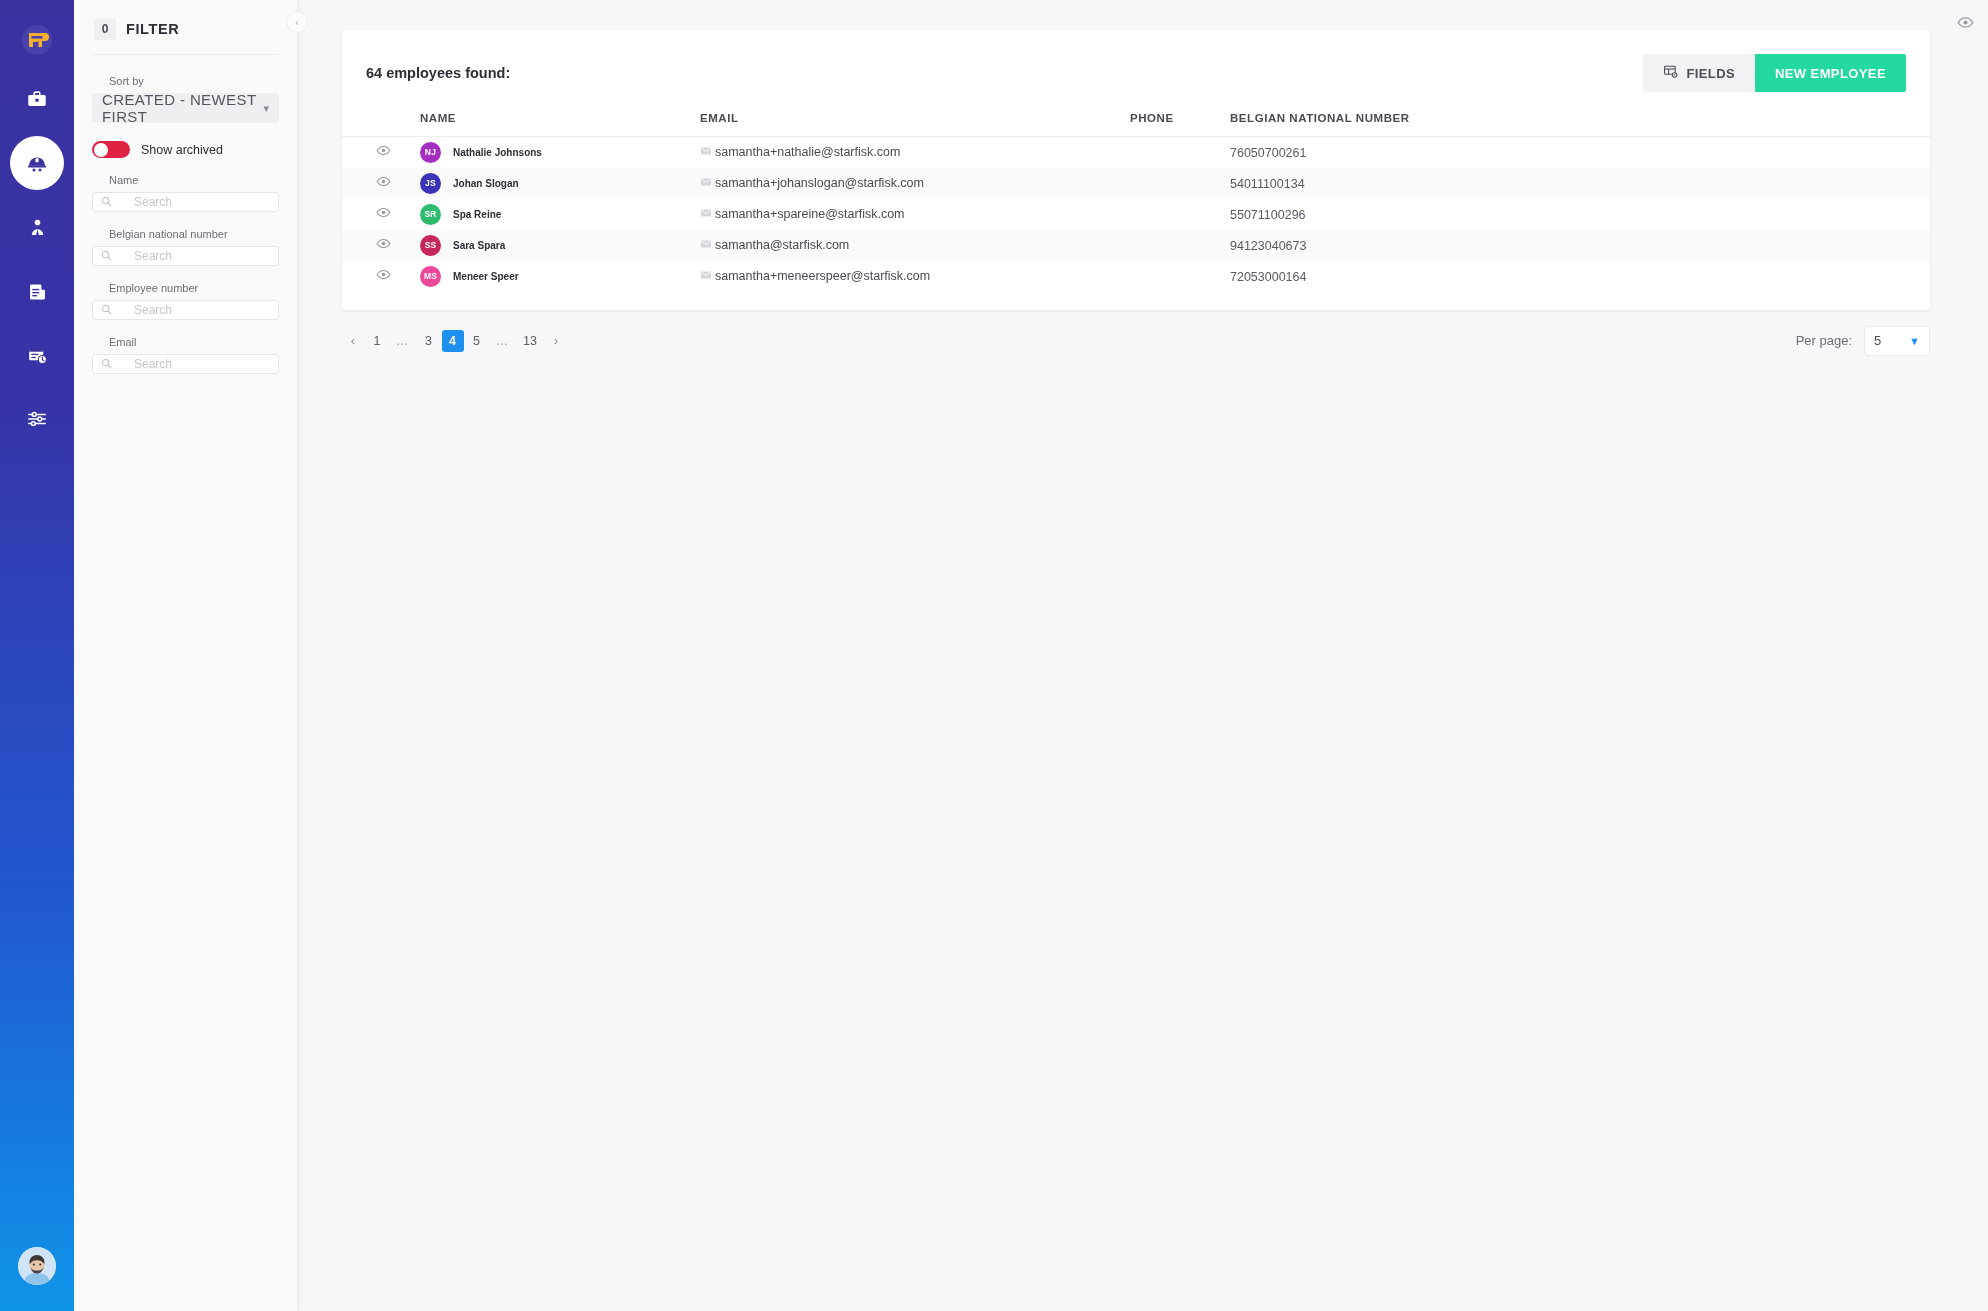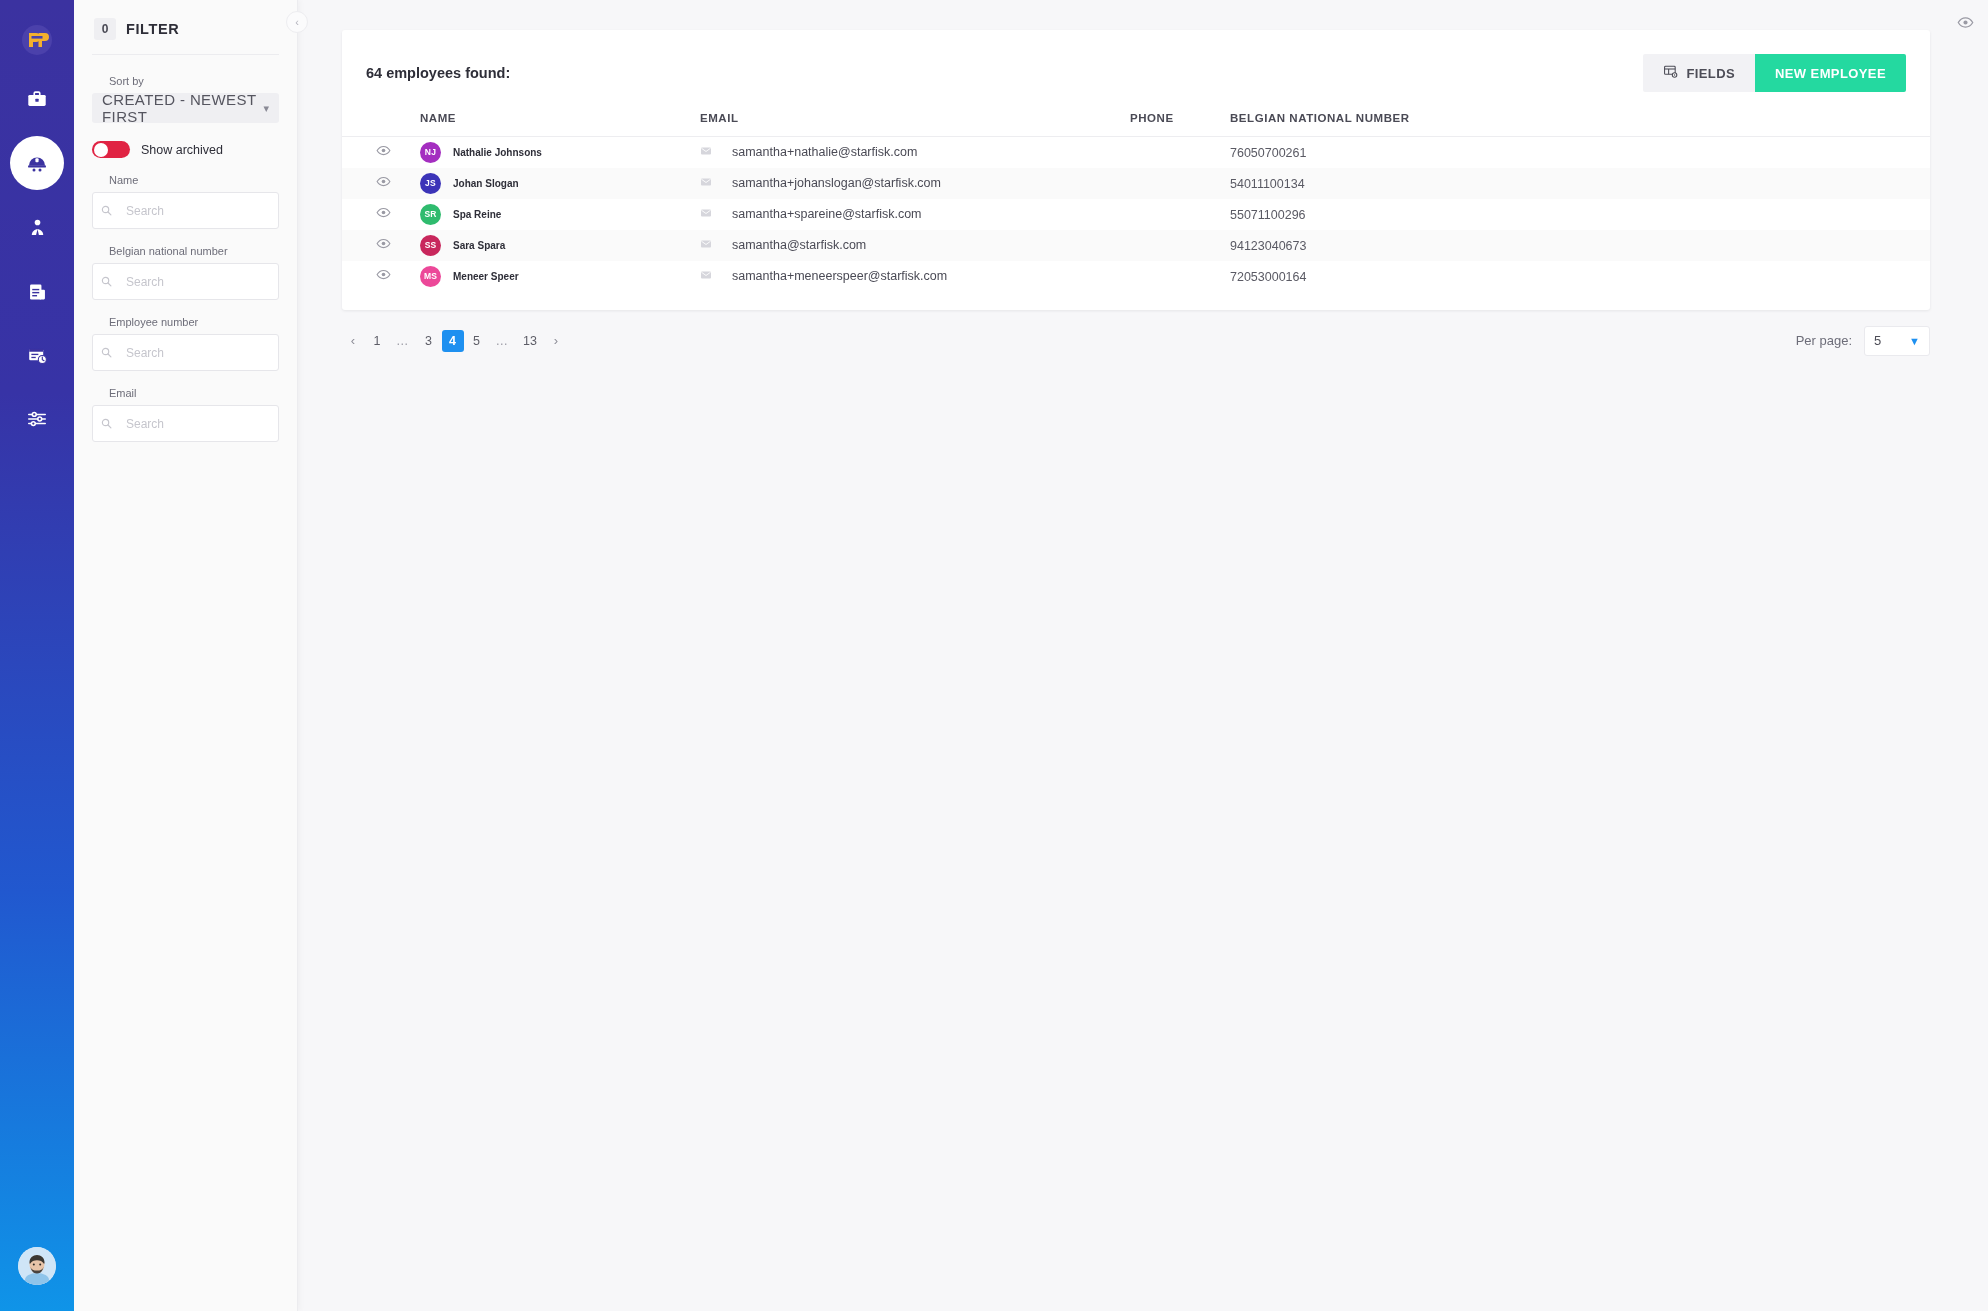--- a/index.html
+++ b/index.html
@@ -77,23 +77,23 @@
   .toggle {
     width: 38px; height: 17px; border-radius: 10px; background: #e02343;
     position: relative; cursor: pointer; flex: 0 0 38px;
   }
   .toggle .knob {
     position: absolute; top: 1.5px; left: 2px;
     width: 14px; height: 14px; border-radius: 50%; background: #fff;
   }
   .toggle-label { font-size: 12.5px; color: #2e2e38; font-weight: 400; }
   .search-input {
-    width: 100%; height: 37px; background: #ffffff;
+    width: 100%; height: 20px; background: #ffffff;
     border: 1px solid #e6e6ea; border-radius: 3px;
-    display: flex; align-items: center; gap: 14px; padding: 0 8px;
+    display: flex; align-items: center; gap: 22px; padding: 0 8px;
   }
   .search-input svg { flex: 0 0 11px; }
   .search-input input {
     border: none; outline: none; background: transparent;
     font-family: "Liberation Sans", sans-serif;
     font-size: 12px; color: #55555f; width: 100%;
   }
   .search-input input::placeholder { color: #c6c6cd; }
   .filter-foot { padding: 0 18px 24px 18px; }
   .reset-btn {
@@ -164,21 +164,21 @@
   tbody td { font-size: 13px; color: #3d3d47; padding: 0; vertical-align: middle; }
   td.eye-cell { padding-left: 34px; }
   .name-cell { display: flex; align-items: center; gap: 12px; }
   .avatar-initials {
     width: 21px; height: 21px; border-radius: 50%;
     color: #fff; font-size: 8.5px; font-weight: 700;
     display: flex; align-items: center; justify-content: center;
     letter-spacing: .2px; flex: 0 0 21px;
   }
   .name-text { font-size: 10px; font-weight: 700; color: #2e2e38; }
-  .mail-cell { display: flex; align-items: center; gap: 20px; color: #4a4a55; }
+  .mail-cell { display: flex; align-items: center; gap: 3px; color: #4a4a55; }
   .mail-cell .mtext { font-size: 12.5px; }
   .bnn { font-size: 12.5px; color: #5a5a64; }
 
   
   .pager-row {
     margin: 16px 58px 0 44px;
     display: flex; align-items: center; justify-content: space-between;
   }
   .pager { display: flex; align-items: center; gap: 2px; }
   .pg {

